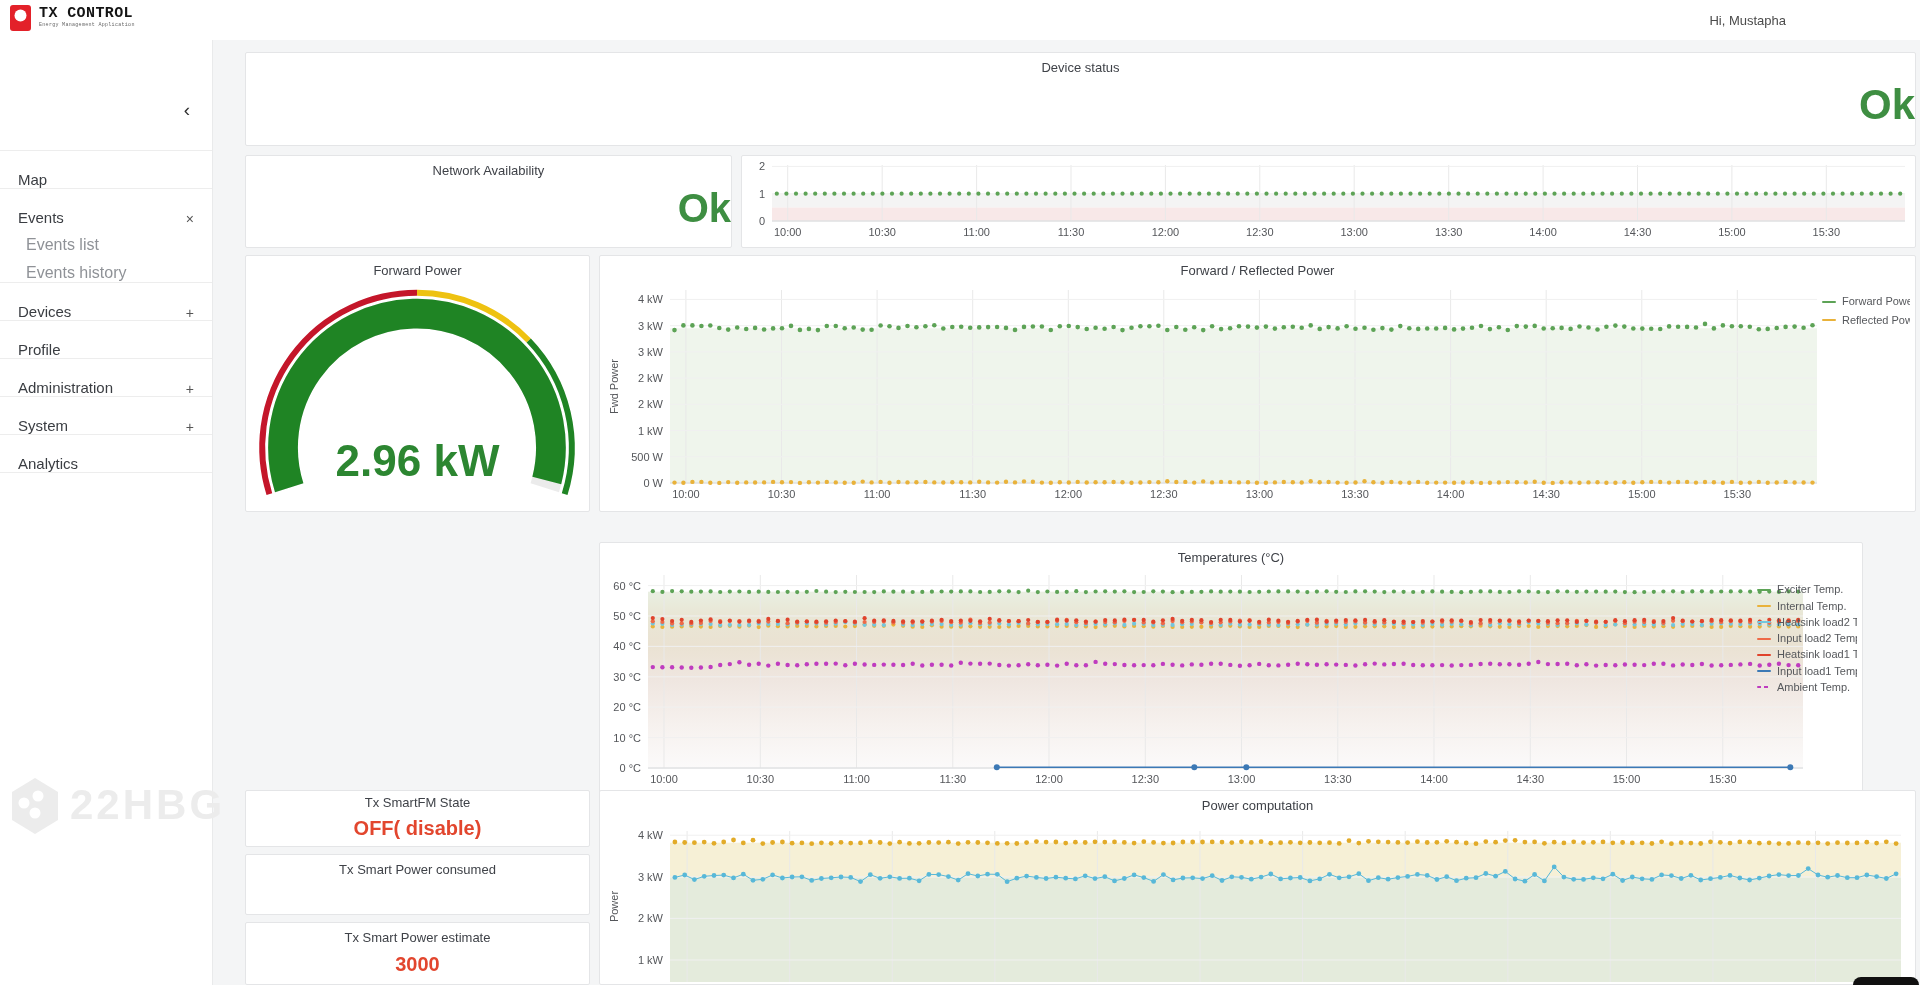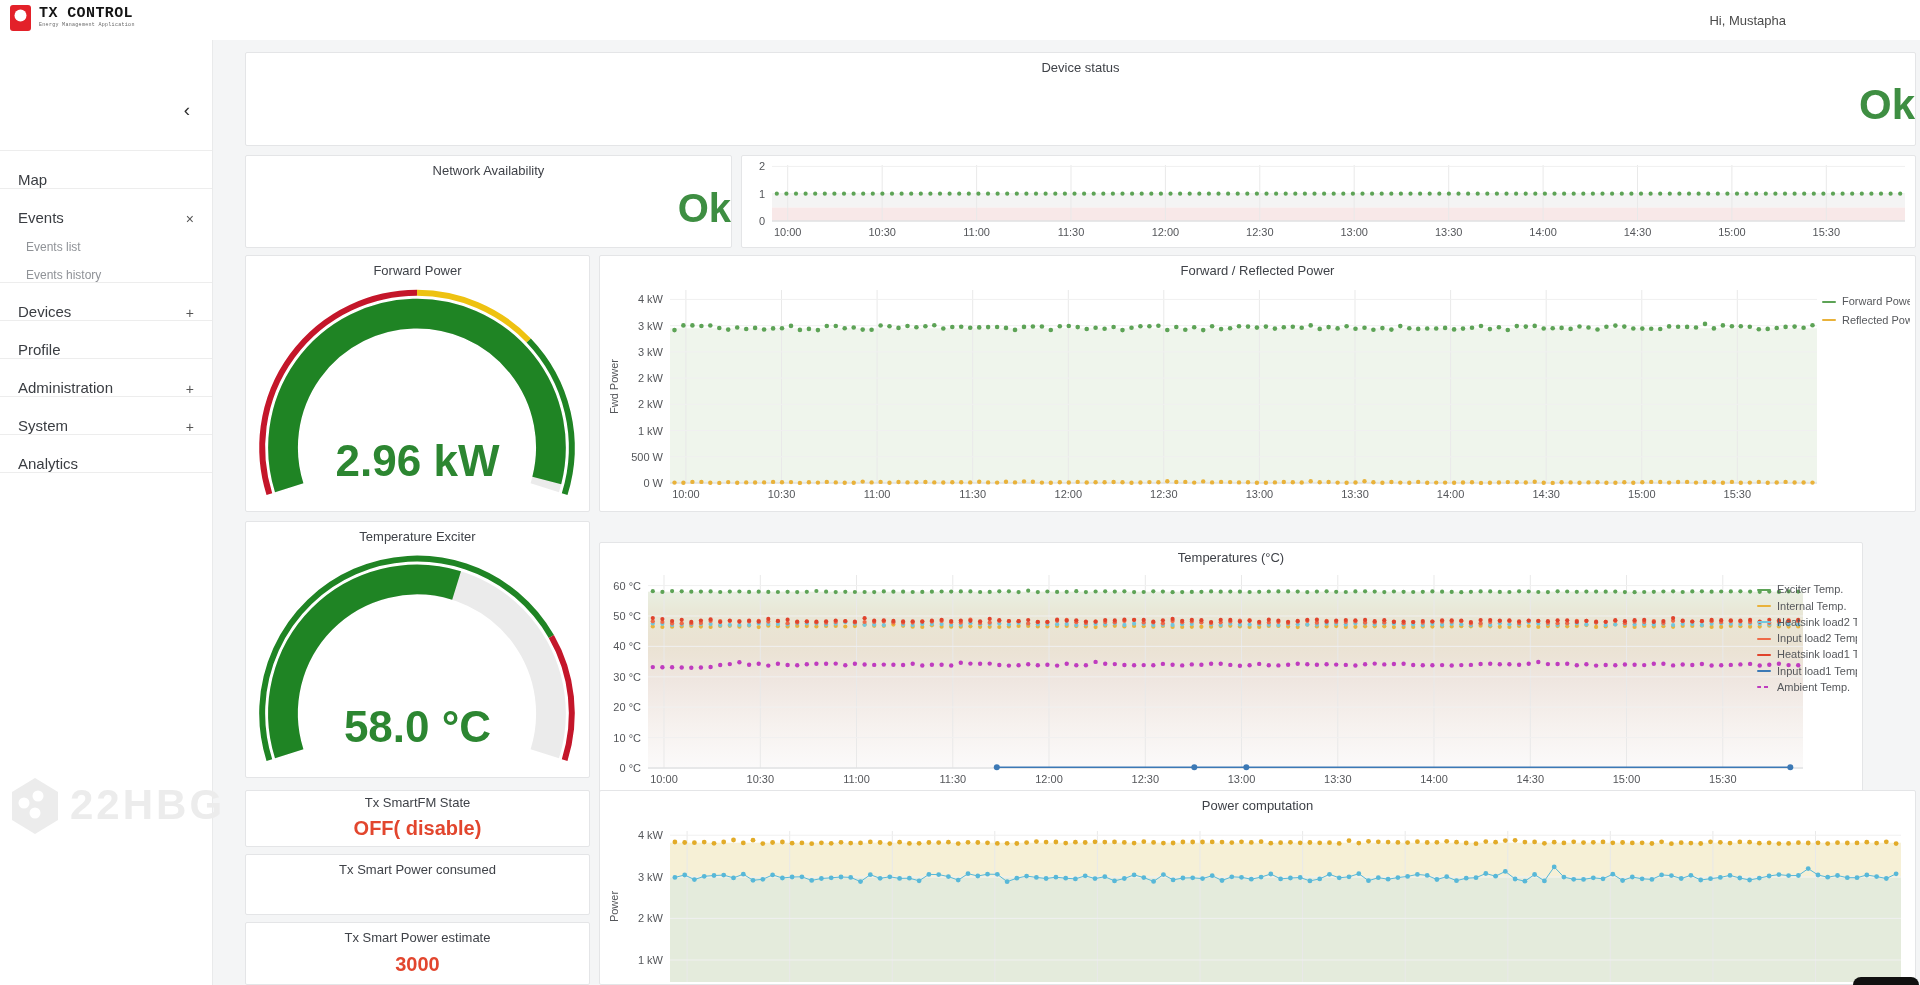--- a/index.html
+++ b/index.html
@@ -10,21 +10,21 @@
   .logo-wrap{position:absolute;left:10px;top:5px;display:flex;align-items:flex-start;cursor:pointer;font-family:Liberation Mono, monospace;}
   .logo-text{margin-left:8px;}
   .logo-title{font-size:15px;font-weight:800;color:#141414;letter-spacing:.4px;line-height:17px;}
   .logo-sub{font-size:5px;color:#666;letter-spacing:.3px;}
   .greeting{position:absolute;right:134px;top:13px;font-size:13px;color:#4b4b4b;cursor:pointer;}
   
   .sidebar{position:absolute;left:0;top:40px;width:212px;height:945px;background:#fff;border-right:1px solid #e9eaeb;z-index:2;}
   .collapse-btn{position:absolute;top:60px;right:22px;font-size:19px;color:#2f2f2f;cursor:pointer;line-height:19px;}
   .nav{position:absolute;top:110px;left:0;right:0;border-top:1px solid #ededed;}
   .nav-item{display:flex;justify-content:space-between;align-items:flex-end;height:37px;padding:0 18px;font-size:15px;color:#3a3d42;cursor:pointer;}
-  .nav-item.sub{height:28px;padding-left:26px;font-size:12px;color:#8f9297;}
+  .nav-item.sub{height:28px;padding-left:26px;font-size:16px;color:#8f9297;}
   .nav-item.bordered{border-bottom:1px solid #ededed;}
   .nav-icon{color:#555;font-size:14px;line-height:14px;}
   .watermark{position:absolute;left:8px;top:736px;display:flex;align-items:center;}
   .watermark-text{margin-left:8px;font-size:42px;font-weight:700;color:#ececec;letter-spacing:3px;}
   
   .main-bg{position:absolute;left:212px;top:40px;width:1708px;height:945px;background:#f4f5f6;}
   .card{position:absolute;background:#fff;border:1px solid #e4e5e7;border-radius:2px;box-sizing:border-box;overflow:hidden;}
   .panel-title{position:absolute;top:7px;left:0;right:0;text-align:center;font-size:13px;font-weight:500;color:#3f4248;z-index:3;cursor:pointer;}
   .stat-value{position:absolute;left:0;right:0;text-align:center;font-weight:700;}
   .green{color:#3e8e42;text-align:right;}
@@ -589,30 +589,20 @@
         <circle cx="1194.6" cy="226.5" r="2.2" fill="#e9b23a"></circle>
         <circle cx="1203.6" cy="226.5" r="2.2" fill="#e9b23a"></circle>
         <circle cx="1212.5" cy="226.6" r="2.2" fill="#e9b23a"></circle>
       </svg>
   <div class="legend" style="top: 36px; width: 88px;">
         <div class="legend-item" style="line-height:17px"><span class="dash" style="background:#5da356;"></span><span class="legend-label">Forward Power</span></div>
         <div class="legend-item" style="line-height:17px"><span class="dash" style="background:#e9b23a;"></span><span class="legend-label">Reflected Power</span></div>
       </div>
     </div>
 
-  <div class="card" style="left:245px;top:521px;width:345px;height:257px;">
-    <div class="panel-title">Temperature Exciter</div>
-    <svg class="gauge" width="343" height="255" viewBox="0 0 345 257">
-        <path d="M 23.2 239.9 A 156 156 0 0 1 307.4 115.5" stroke="#1f8424" stroke-width="6" fill="none"></path>
-        <path d="M 307.4 115.5 A 156 156 0 0 1 320.8 239.9" stroke="#c4162a" stroke-width="6" fill="none"></path>
-        <path d="M 43.2 233.6 A 135 135 0 1 1 300.8 233.6" stroke="#ebebeb" stroke-width="30" fill="none"></path>
-        <path d="M 43.2 233.6 A 135 135 0 0 1 211.9 64.0" stroke="#1f8424" stroke-width="30" fill="none"></path>
-      </svg>
-    <div class="gauge-value">58.0 °C</div>
-  </div>
 
   <div class="card" style="left:599px;top:542px;width:1264px;height:257px;">
     <div class="panel-title">Temperatures (°C)</div>
     <svg class="chart" width="1313" height="253" viewBox="0 0 1313 253">
         <defs>
           <linearGradient id="temperatures-g0" x1="0" y1="0" x2="0" y2="1">
             <stop offset="0%" stop-color="#e9efe2"></stop>
             <stop offset="12%" stop-color="#e9e7d6"></stop>
             <stop offset="30%" stop-color="#eae2d2"></stop>
             <stop offset="50%" stop-color="#efe6e0"></stop>

